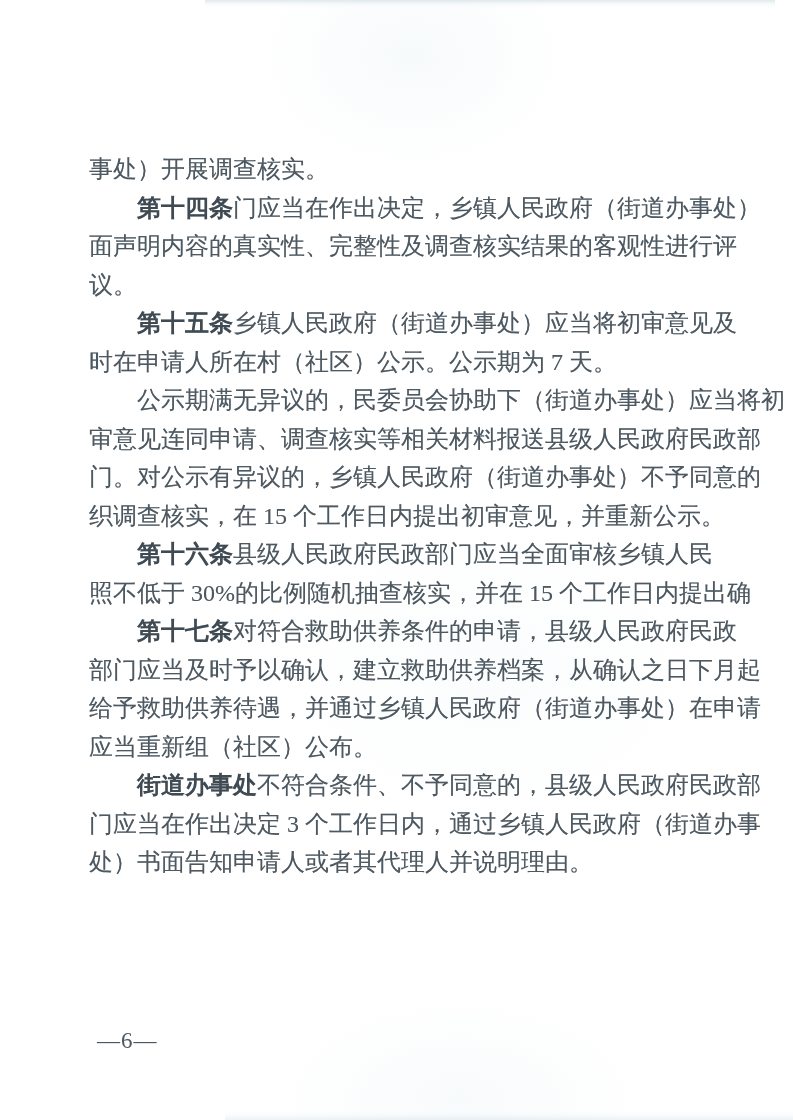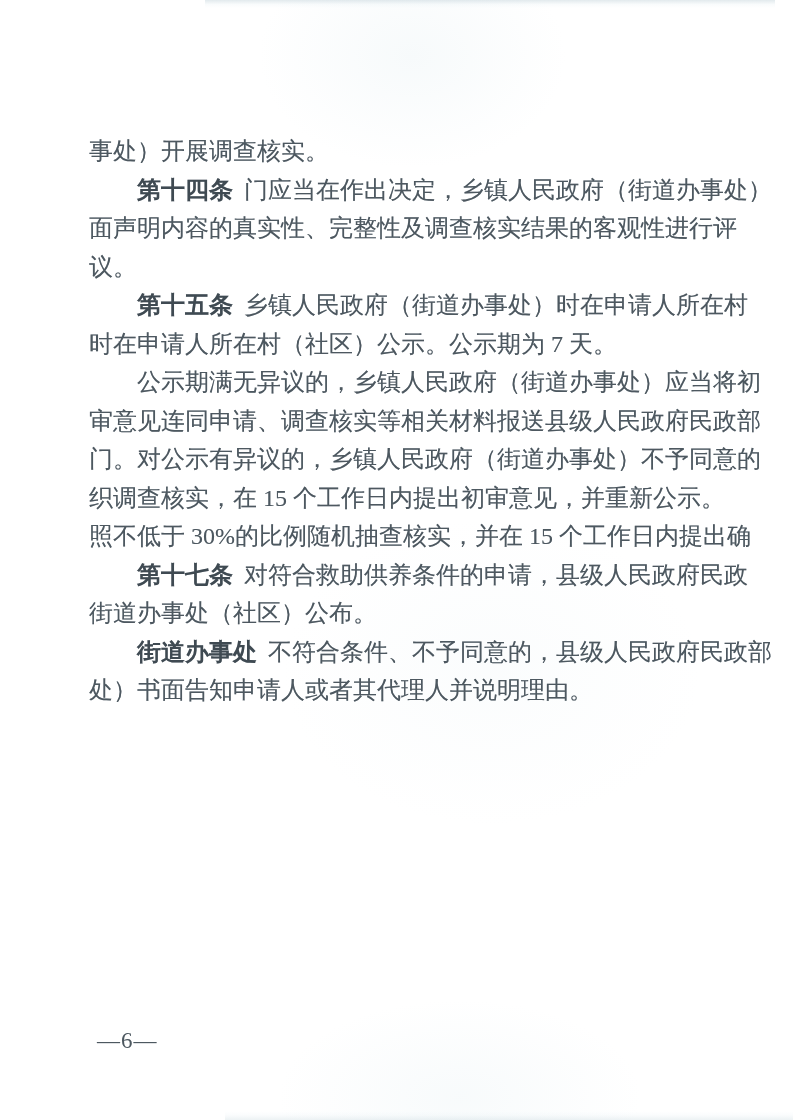--- a/index.html
+++ b/index.html
@@ -32,40 +32,39 @@
     position: absolute;
     inset: 0;
     background:
       radial-gradient(220px 160px at 52% 5%, rgba(210,228,234,0.18), rgba(255,255,255,0) 70%),
       radial-gradient(300px 220px at 62% 60%, rgba(214,230,236,0.10), rgba(255,255,255,0) 70%),
       radial-gradient(260px 140px at 58% 98%, rgba(210,228,234,0.16), rgba(255,255,255,0) 70%);
     pointer-events: none;
   }
   .text-block {
     position: absolute;
-    top: 132px;
+    top: 150px;
     left: 89px;
     width: 676px;
   }
   .line {
     height: 38.5px;
     line-height: 38.5px;
     font-size: 24px;
     letter-spacing: 0px;
     color: #4d5860;
     white-space: nowrap;
     text-shadow: 0 0 0.6px rgba(90,105,115,0.45);
   }
   .line.indent {
     padding-left: 48px;
   }
   .article-head {
     font-weight: bold;
     color: #3f4a52;
-    margin-right: 11px;
   }
   .page-number {
     position: absolute;
     left: 97px;
     top: 1022px;
     height: 38px;
     line-height: 38px;
     font-size: 23px;
     color: #4d5860;
     letter-spacing: 1px;
@@ -83,45 +82,49 @@
 
     <div class="line">事处）开展调查核实。</div>
 
     <div class="line indent"><span class="article-head">第十四条</span><span>门应当在作出决定，乡镇人民政府（街道办事处）</span></div>
 
 
     <div class="line">面声明内容的真实性、完整性及调查核实结果的客观性进行评</div>
 
     <div class="line">议。</div>
 
-    <div class="line indent"><span class="article-head">第十五条</span><span>乡镇人民政府（街道办事处）时在申请人所在村</span></div>
+    <div class="line indent"><span class="article-head">第十五条</span><span>乡镇人民政府（街道办事处）应当将初审意见及</span></div>
 
     <div class="line">时在申请人所在村（社区）公示。公示期为 7 天。</div>
 
-    <div class="line indent">公示期满无异议的，乡镇人民政府（街道办事处）应当将初</div>
+    <div class="line indent">公示期满无异议的，民委员会协助下（街道办事处）应当将初</div>
 
     <div class="line">审意见连同申请、调查核实等相关材料报送县级人民政府民政部</div>
 
     <div class="line">门。对公示有异议的，乡镇人民政府（街道办事处）不予同意的</div>
 
     <div class="line">织调查核实，在 15 个工作日内提出初审意见，并重新公示。</div>
 
+    <div class="line indent"><span class="article-head">第十六条</span><span>县级人民政府民政部门应当全面审核乡镇人民</span></div>
 
 
     <div class="line">照不低于 30%的比例随机抽查核实，并在 15 个工作日内提出确</div>
 
 
     <div class="line indent"><span class="article-head">第十七条</span><span>对符合救助供养条件的申请，县级人民政府民政</span></div>
 
+    <div class="line">部门应当及时予以确认，建立救助供养档案，从确认之日下月起</div>
 
+    <div class="line">给予救助供养待遇，并通过乡镇人民政府（街道办事处）在申请</div>
 
-    <div class="line">街道办事处（社区）公布。</div>
+    <div class="line">应当重新组（社区）公布。</div>
 
     <div class="line indent"><span class="article-head">街道办事处</span><span>不符合条件、不予同意的，县级人民政府民政部</span></div>
 
+    <div class="line">门应当在作出决定 3 个工作日内，通过乡镇人民政府（街道办事</div>
 
     <div class="line">处）书面告知申请人或者其代理人并说明理由。</div>
 
   </div>
 
   <div class="page-number">—6—</div>
 
   <div class="scan-artifact-bottom"></div>
 
 </div>

